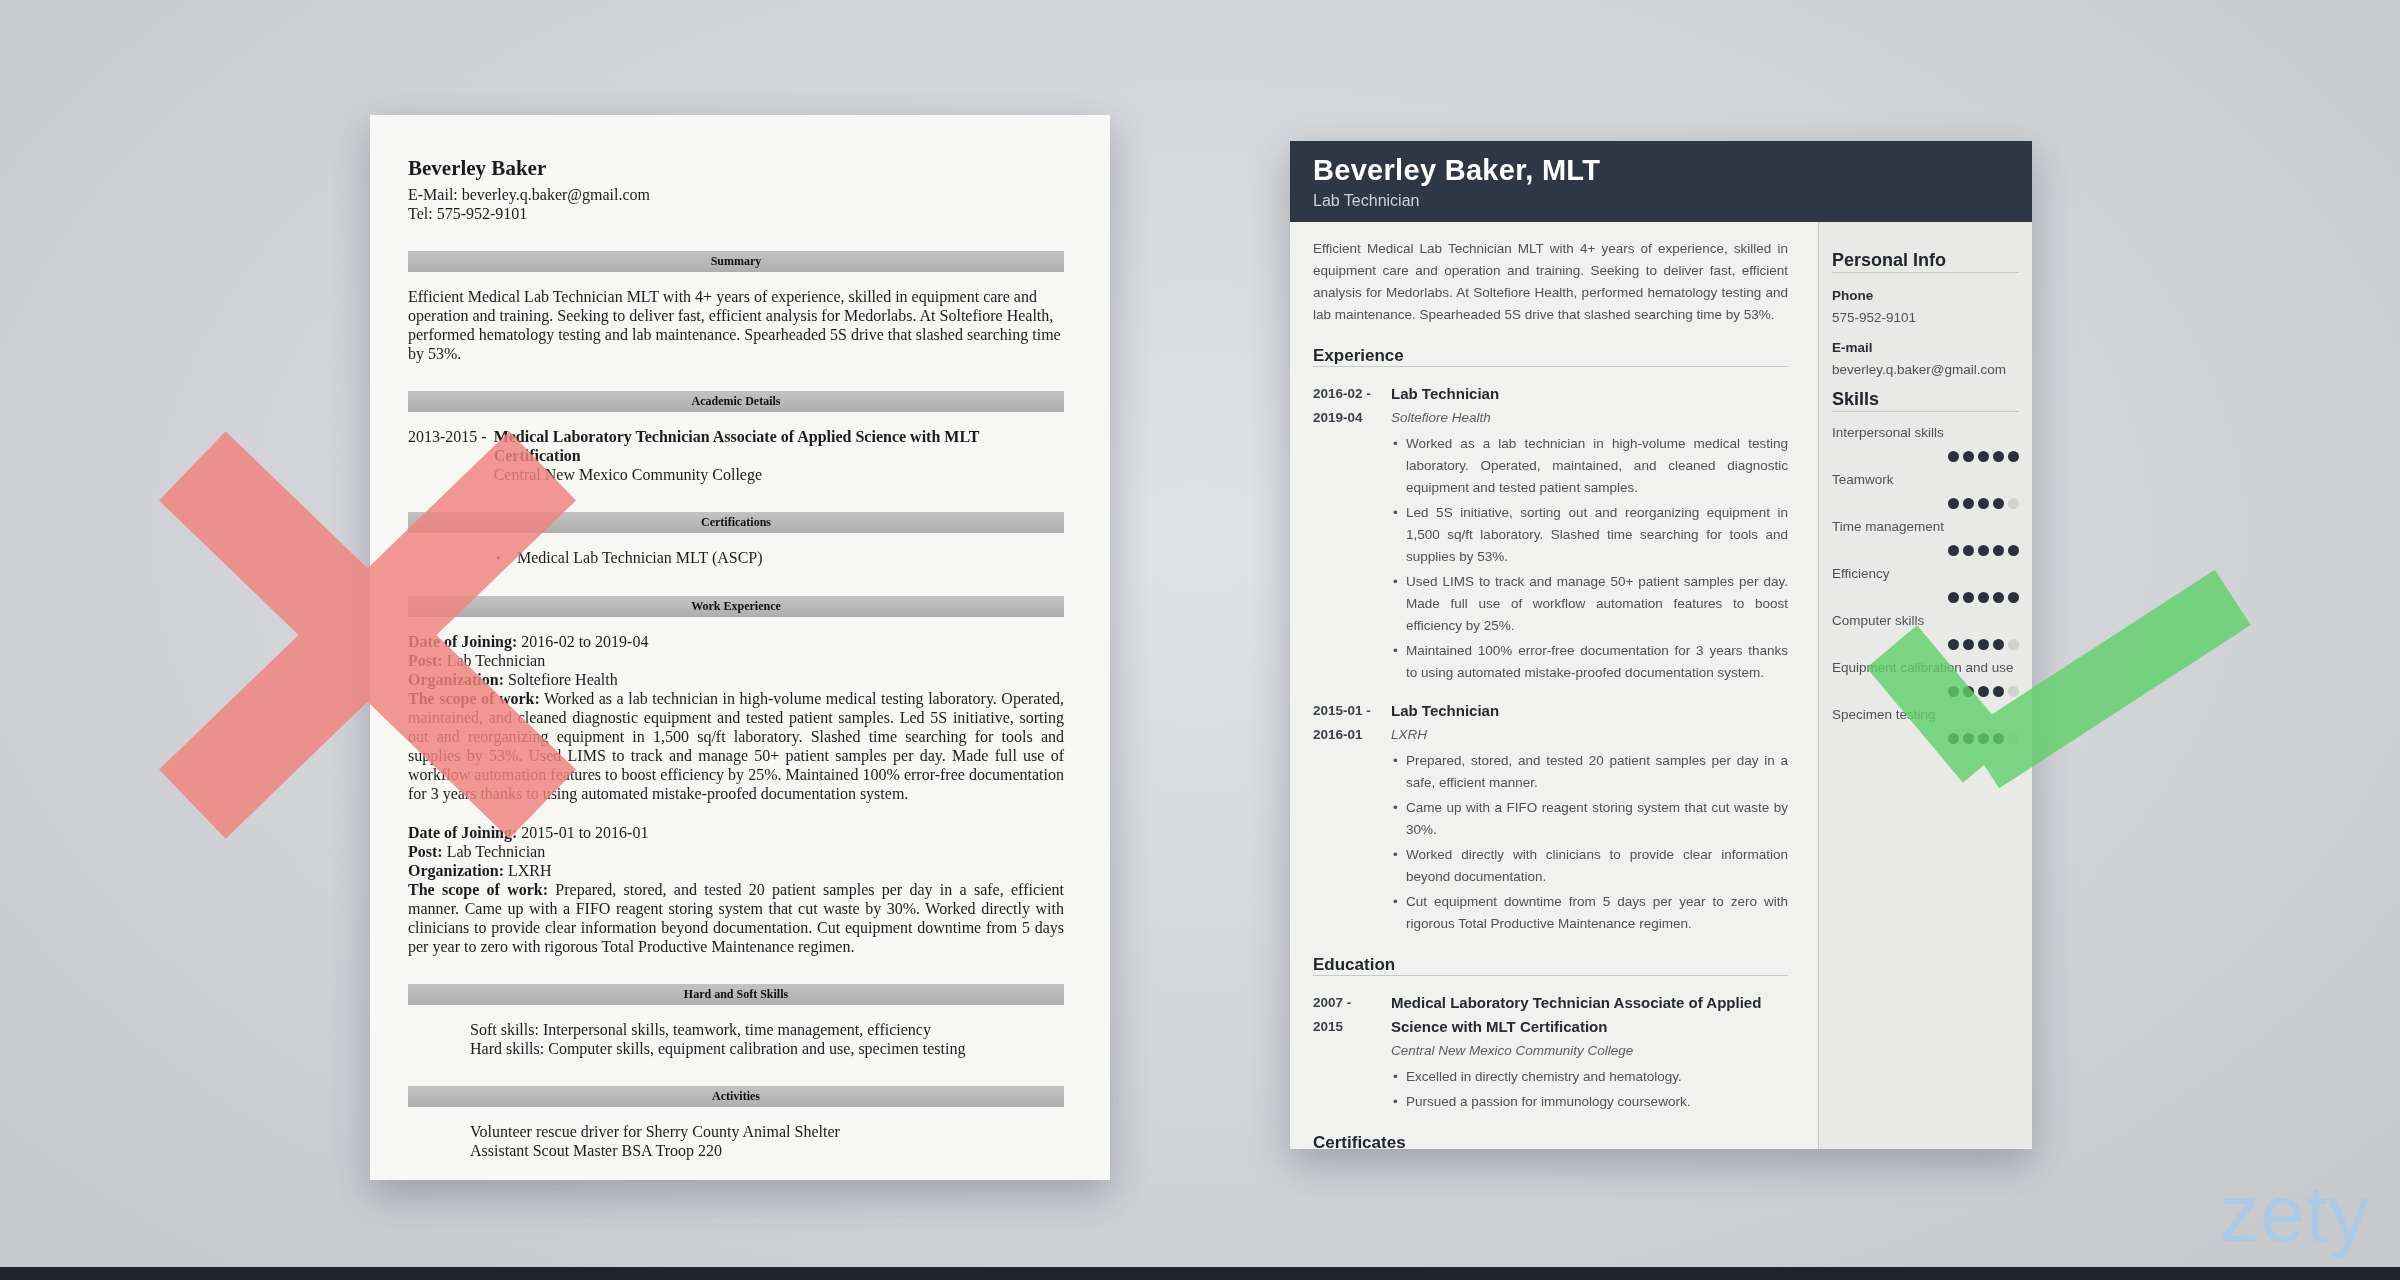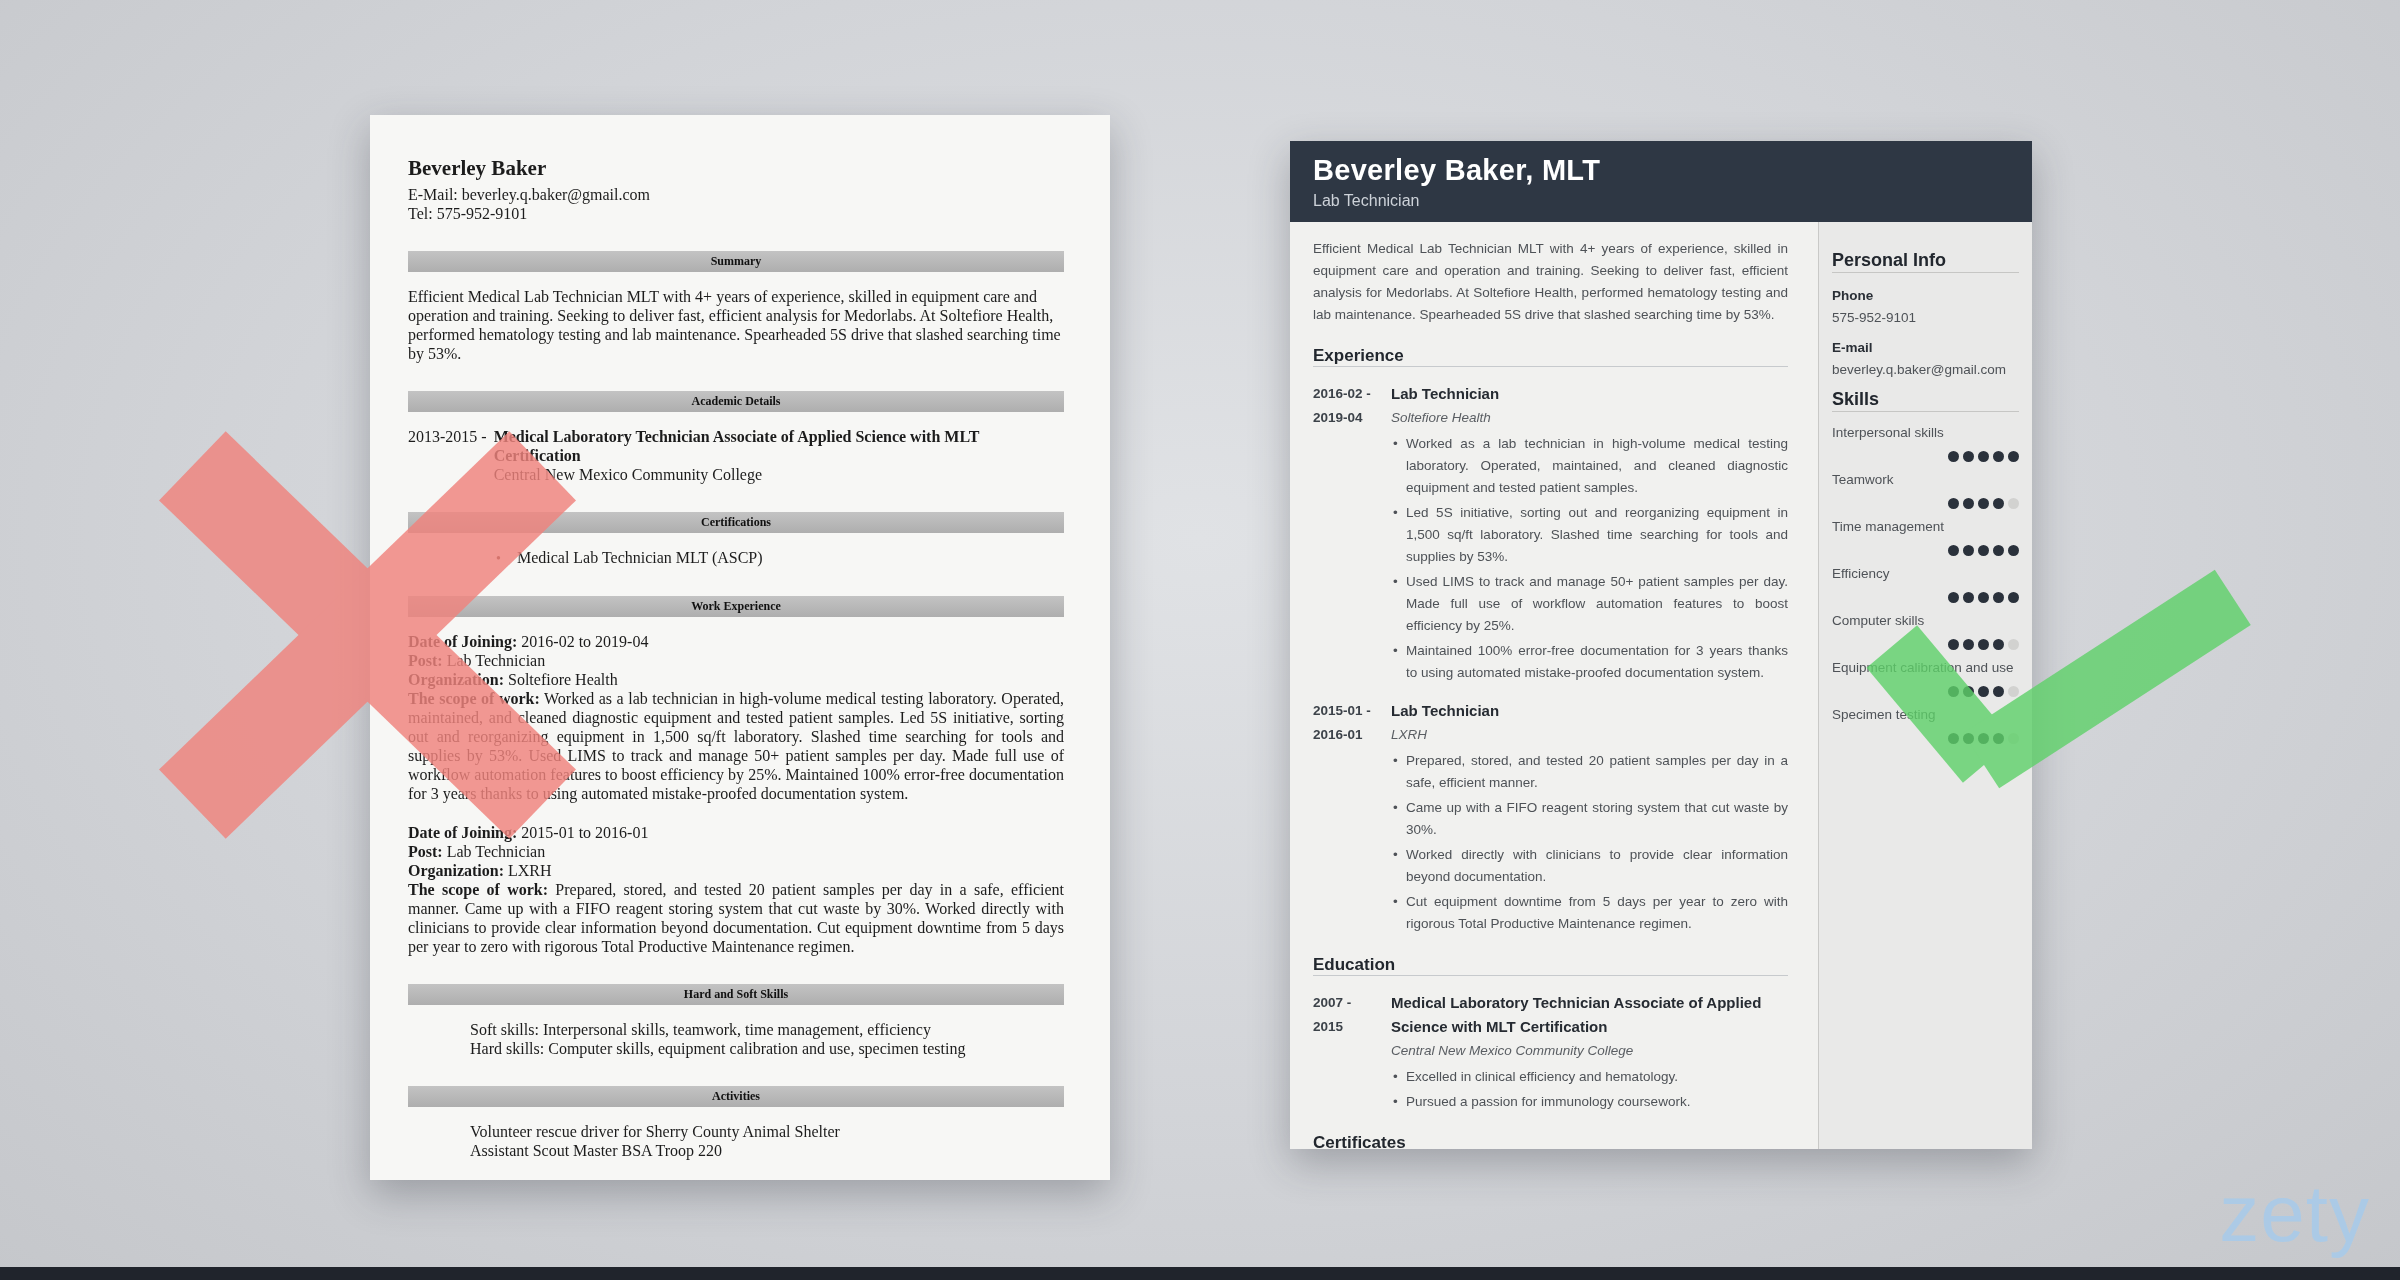--- a/index.html
+++ b/index.html
@@ -193,21 +193,21 @@
       <div class="dr-h">Education</div>
       <div class="dr-job">
         <div class="dr-dates">
           <div>2007 -</div>
           <div>2015</div>
         </div>
         <div class="dr-jobmain">
           <div class="dr-jobtitle">Medical Laboratory Technician Associate of Applied Science with MLT Certification</div>
           <div class="dr-company">Central New Mexico Community College</div>
           <ul class="dr-bullets">
-            <li>Excelled in clinical efficiency and hematology.</li>
+            <li>Excelled in directly chemistry and hematology.</li>
             <li>Pursued a passion for immunology coursework.</li>
           </ul>
         </div>
       </div>
 
       <div class="dr-h">Certificates</div>
       <div class="dr-plain">Medical Lab Technician MLT (ASCP)</div>
 
     </div>
 

